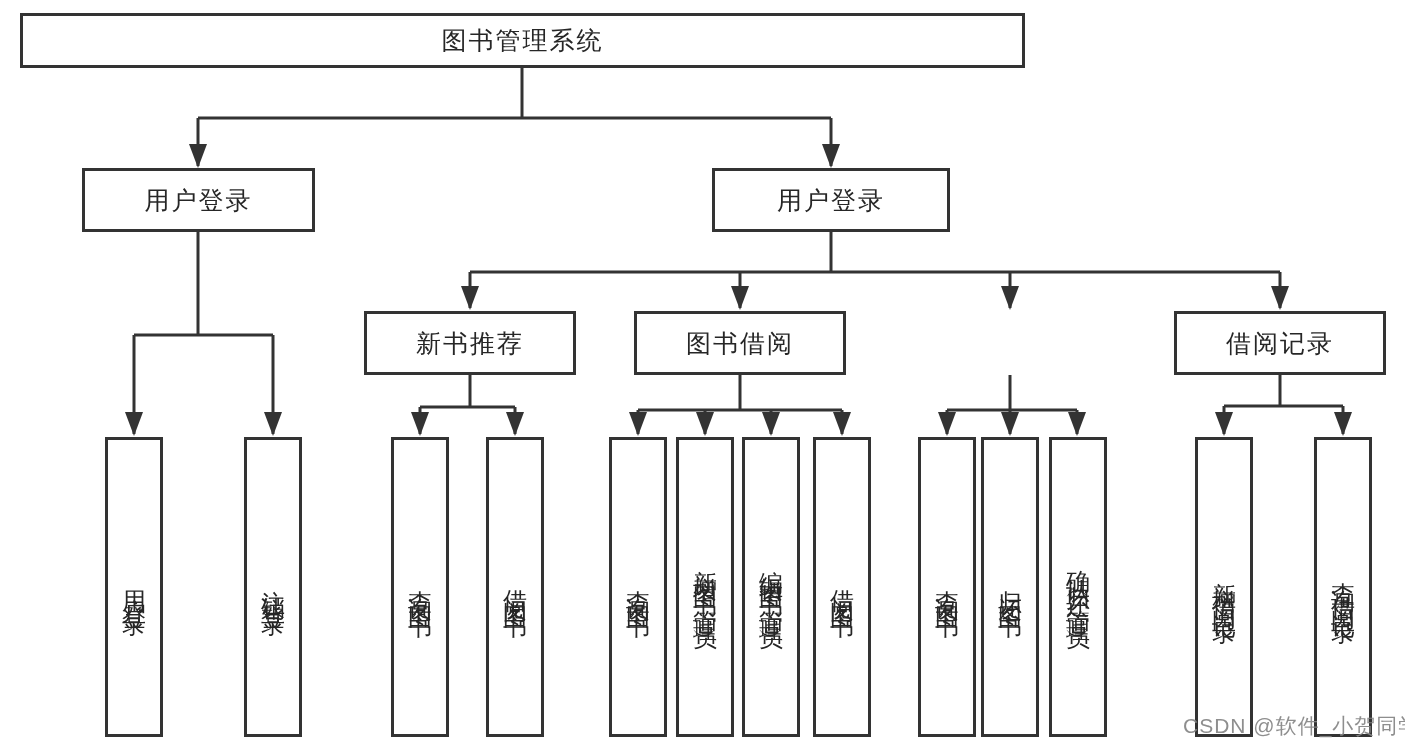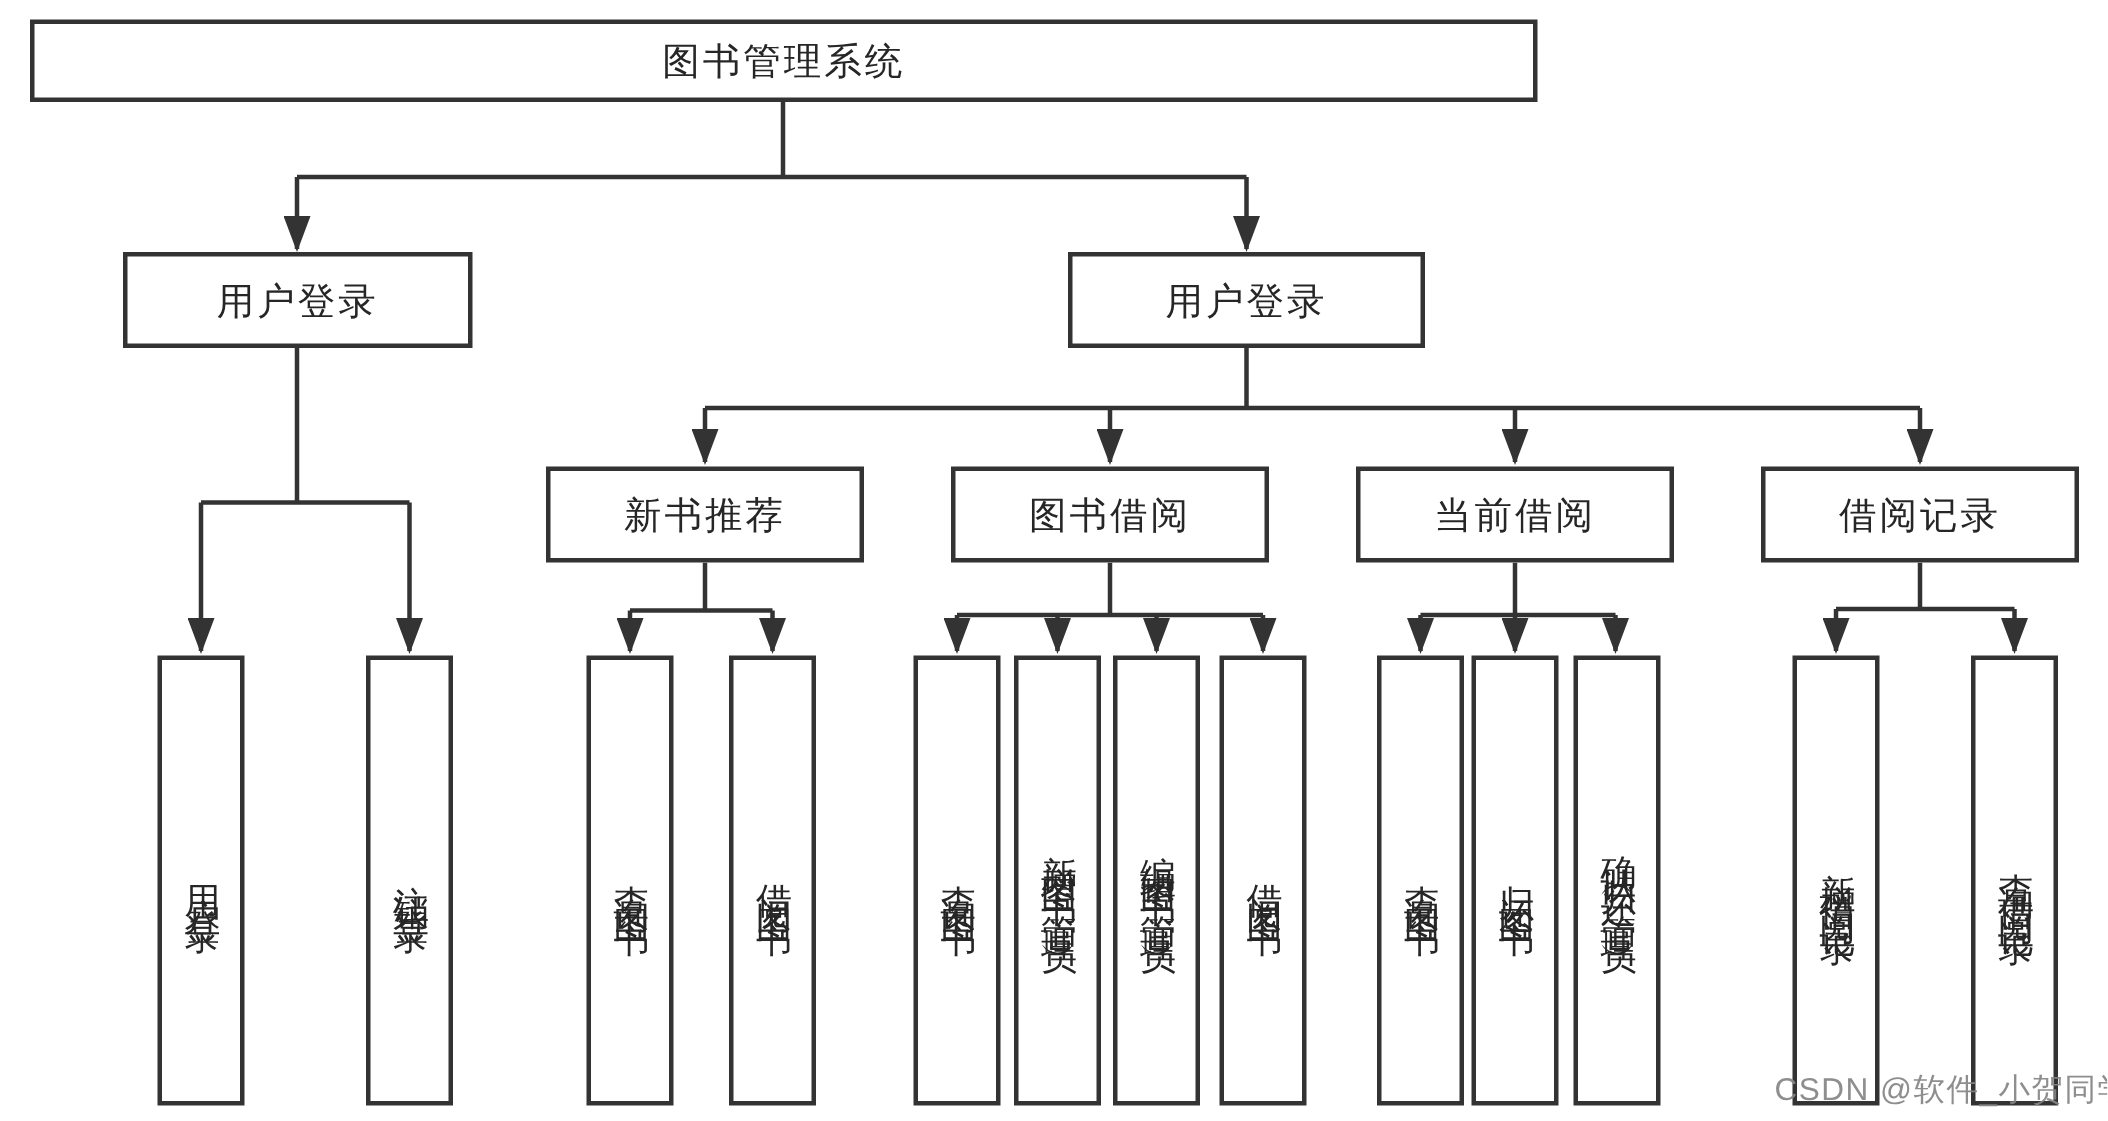--- a/index.html
+++ b/index.html
@@ -122,23 +122,20 @@
   <div class="node hbox" style="left:712px; top:168px; width:238px; height:64px;">
     <span>用户登录</span>
   </div>
 
   <div class="node hbox" style="left:634px; top:311px; width:212px; height:64px;">
     <span>图书借阅</span>
   </div>
   <div class="node hbox" style="left:364px; top:311px; width:212px; height:64px;">
     <span>新书推荐</span>
   </div>
-  <div class="node hbox" style="left:904px; top:311px; width:212px; height:64px;">
-    <span>当前借阅</span>
-  </div>
   <div class="node hbox" style="left:1174px; top:311px; width:212px; height:64px;">
     <span>借阅记录</span>
   </div>
 
   <div class="node vbox" style="left:105px; top:437px; width:58px; height:300px;">
     <span class="label">用户登录</span>
   </div>
   <div class="node vbox" style="left:244px; top:437px; width:58px; height:300px;">
     <span class="label">注销登录</span>
   </div>

